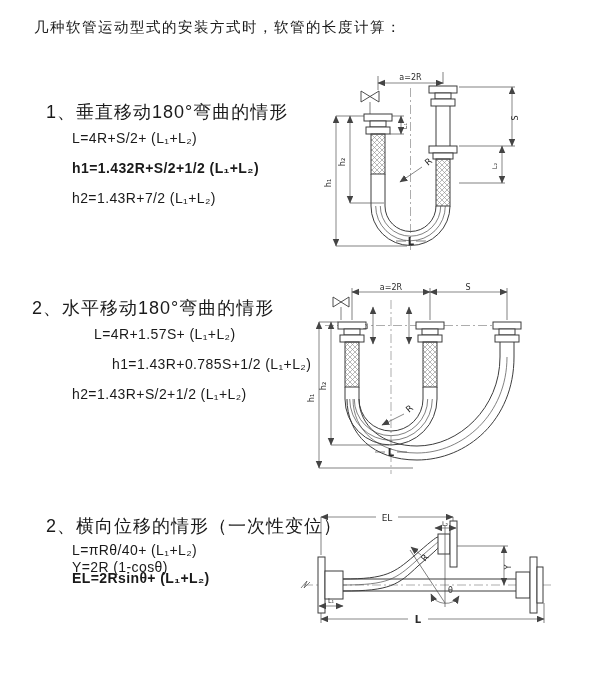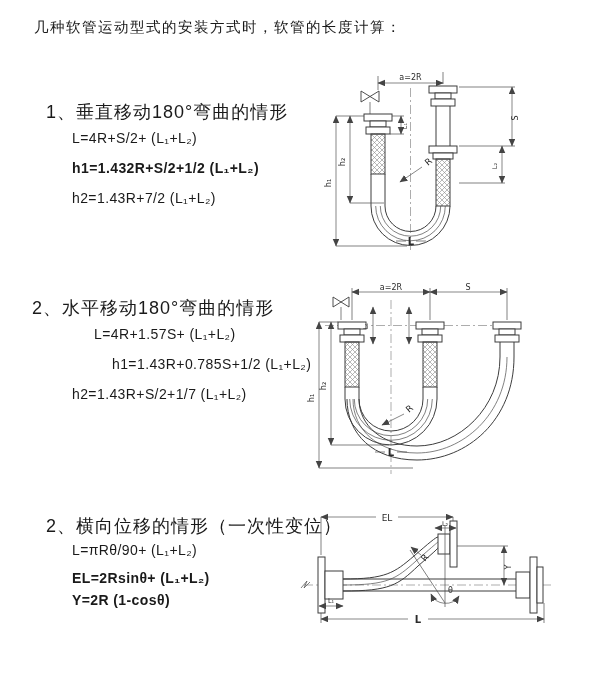--- a/index.html
+++ b/index.html
@@ -106,21 +106,21 @@
 
       <path class="thin" d="M84 181 H 94 M104 181 H 114"></path>
       <text class="biglbl" x="99" y="185" text-anchor="middle">L</text>
     </svg>
   </div>
 
   <div>
     <div class="abs heading" style="left:32px;top:296px;">2、水平移动180°弯曲的情形</div>
     <div class="abs formula" style="left:72px;top:326px;margin-left:22px;">L=4R+1.57S+ (L₁+L₂)</div>
     <div class="abs formula" style="left:72px;top:356px;margin-left:40px;">h1=1.43R+0.785S+1/2 (L₁+L₂)</div>
-    <div class="abs formula" style="left:72px;top:386px;">h2=1.43R+S/2+1/7 (L₁+L₂)</div>
+    <div class="abs formula" style="left:72px;top:386px;">h2=1.43R+S/2+1/2 (L₁+L₂)</div>
   </div>
 
   <div class="abs" style="left:305px;top:282px;">
     <svg width="235" height="200" viewBox="0 0 235 200">
       <defs>
         <marker id="a2" viewBox="0 0 8 8" refX="6.5" refY="3" markerWidth="9" markerHeight="9" orient="auto-start-reverse" markerUnits="userSpaceOnUse">
           <path d="M0 0 L7 3 L0 6 Z" fill="#444"></path>
         </marker>
         <pattern id="br2" width="5" height="5" patternUnits="userSpaceOnUse">
           <path d="M0 5 L5 0 M0 0 L5 5" stroke="#8a8a8a" stroke-width="0.6"></path>
@@ -187,22 +187,22 @@
       <line class="dim" x1="99" y1="132" x2="77" y2="143" marker-end="url(#a2)"></line>
       <text x="104" y="131" font-size="9" transform="rotate(-40 104 131)">R</text>
 
       <path class="thin" d="M70 170 H 80 M92 170 H 102"></path>
       <text class="biglbl" x="86" y="174" text-anchor="middle">L</text>
     </svg>
   </div>
 
   <div>
     <div class="abs heading" style="left:46px;top:514px;">2、横向位移的情形（一次性变位）</div>
-    <div class="abs formula" style="left:72px;top:542px;">L=πRθ/90+ (L₁+L₂)</div>
-    <div class="abs formula" style="left:72px;top:592px;font-weight:bold;">Y=2R (1-cosθ)</div>
+    <div class="abs formula" style="left:72px;top:542px;">L=πRθ/40+ (L₁+L₂)</div>
+    <div class="abs formula" style="left:72px;top:559px;">Y=2R (1-cosθ)</div>
     <div class="abs formula" style="left:72px;top:570px;font-weight:bold;">EL=2Rsinθ+ (L₁+L₂)</div>
   </div>
 
   <div class="abs" style="left:298px;top:503px;">
     <svg width="265" height="145" viewBox="0 0 265 145">
       <defs>
         <marker id="a3" viewBox="0 0 8 8" refX="6.5" refY="3" markerWidth="9" markerHeight="9" orient="auto-start-reverse" markerUnits="userSpaceOnUse">
           <path d="M0 0 L7 3 L0 6 Z" fill="#444"></path>
         </marker>
       </defs>

